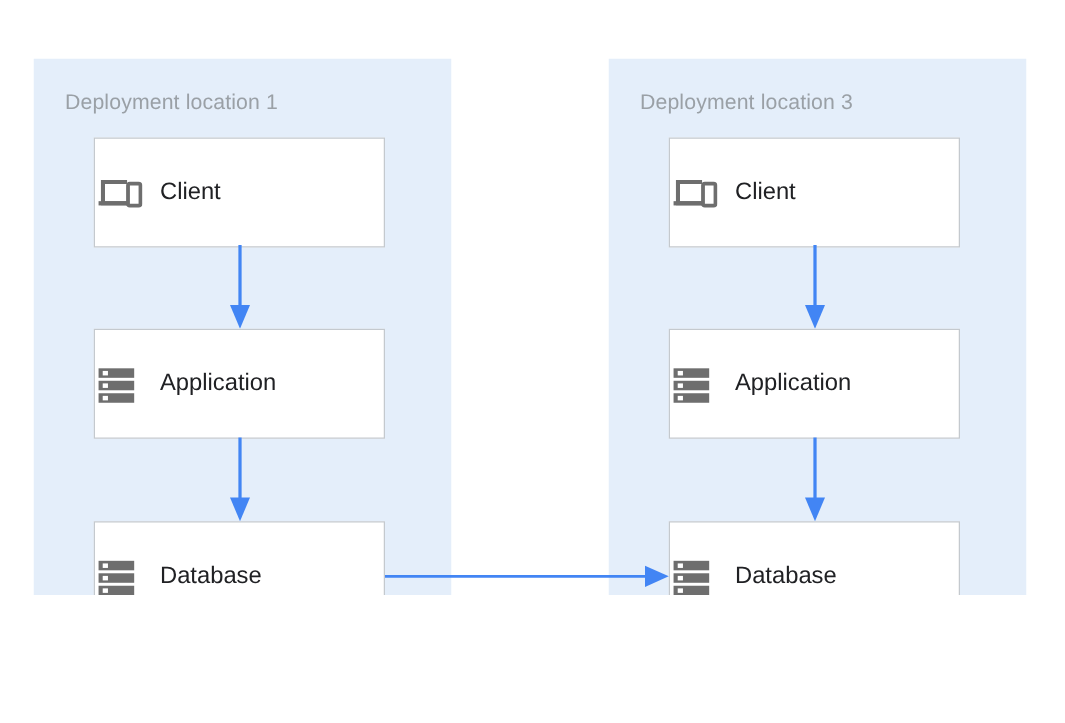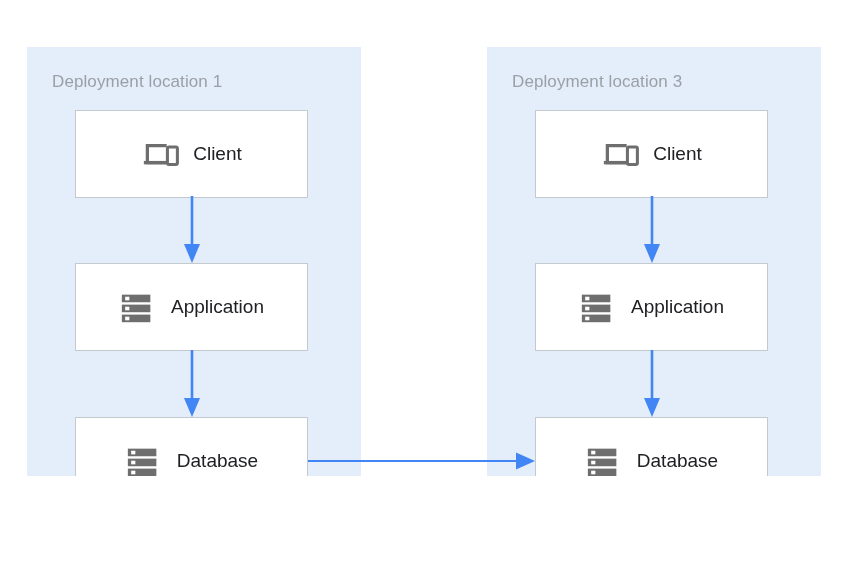--- a/index.html
+++ b/index.html
@@ -30,21 +30,20 @@
     letter-spacing: 0.1px;
     white-space: nowrap;
   }
   .node {
     position: absolute;
     background: #ffffff;
     border: 1px solid #c4c9ce;
     box-sizing: border-box;
     display: flex;
     align-items: center;
-    justify-content: center;
   }
   .node-inner {
     display: flex;
     align-items: center;
     gap: 14px;
   }
   .node-icon {
     width: 38px;
     height: 38px;
     flex: 0 0 38px;

